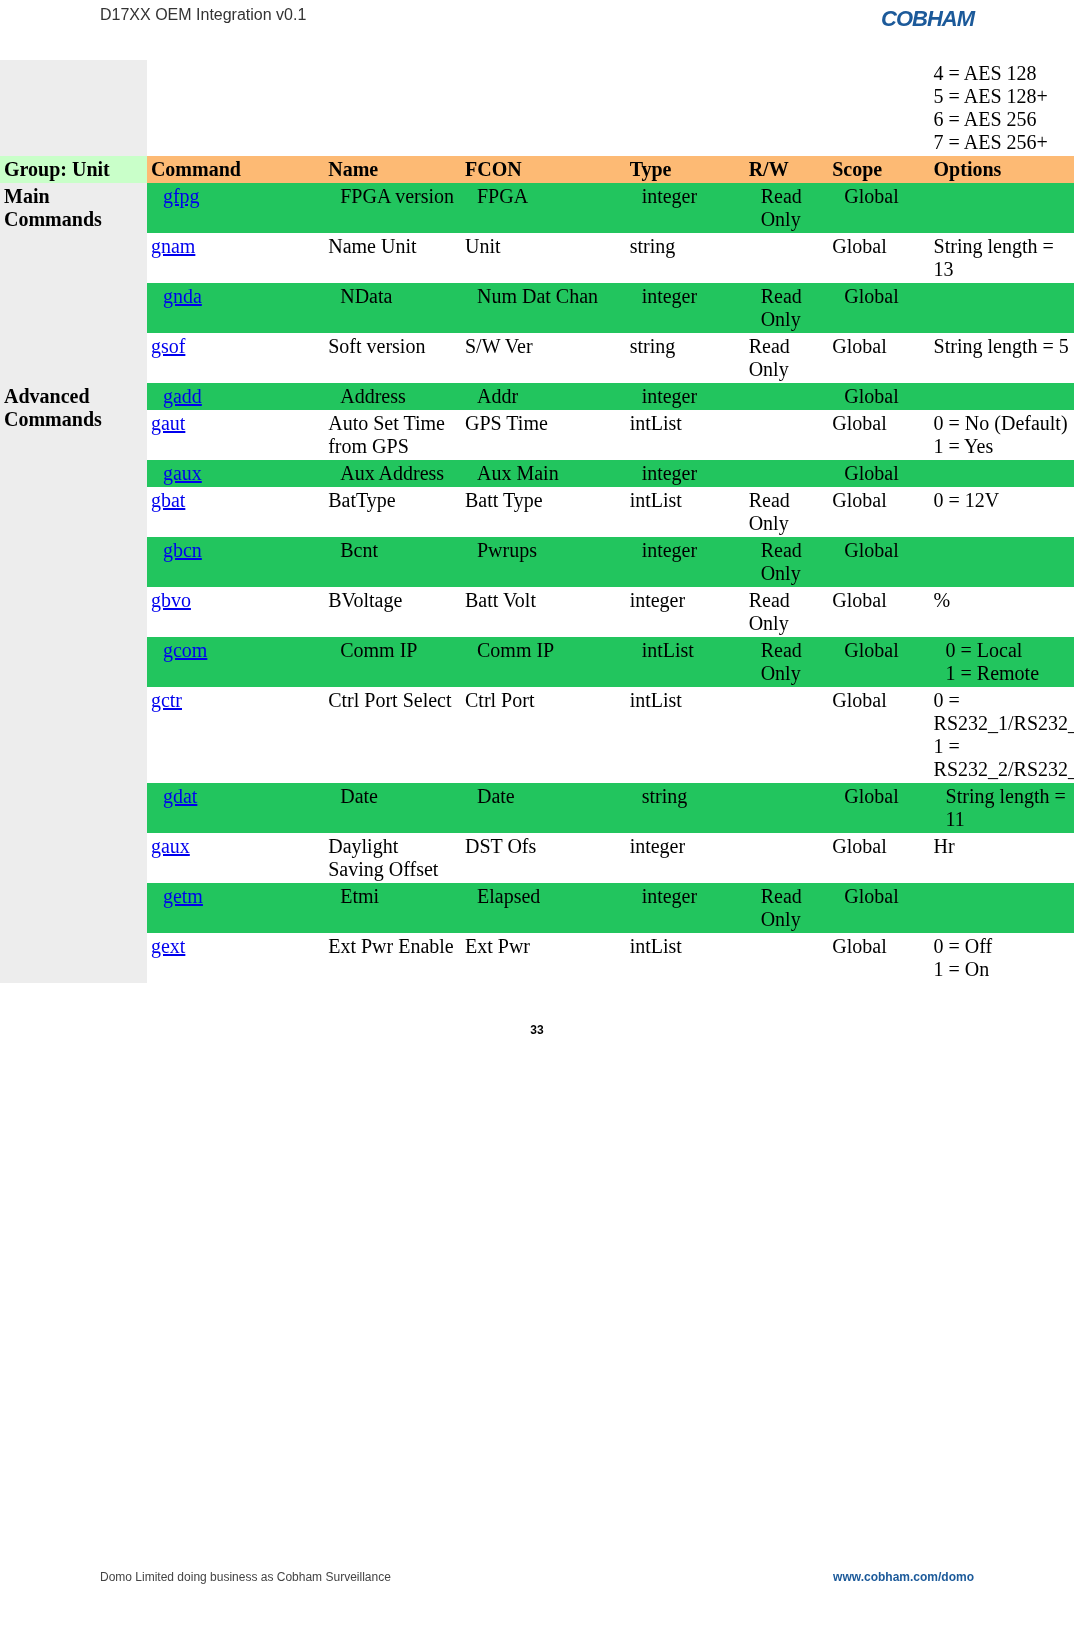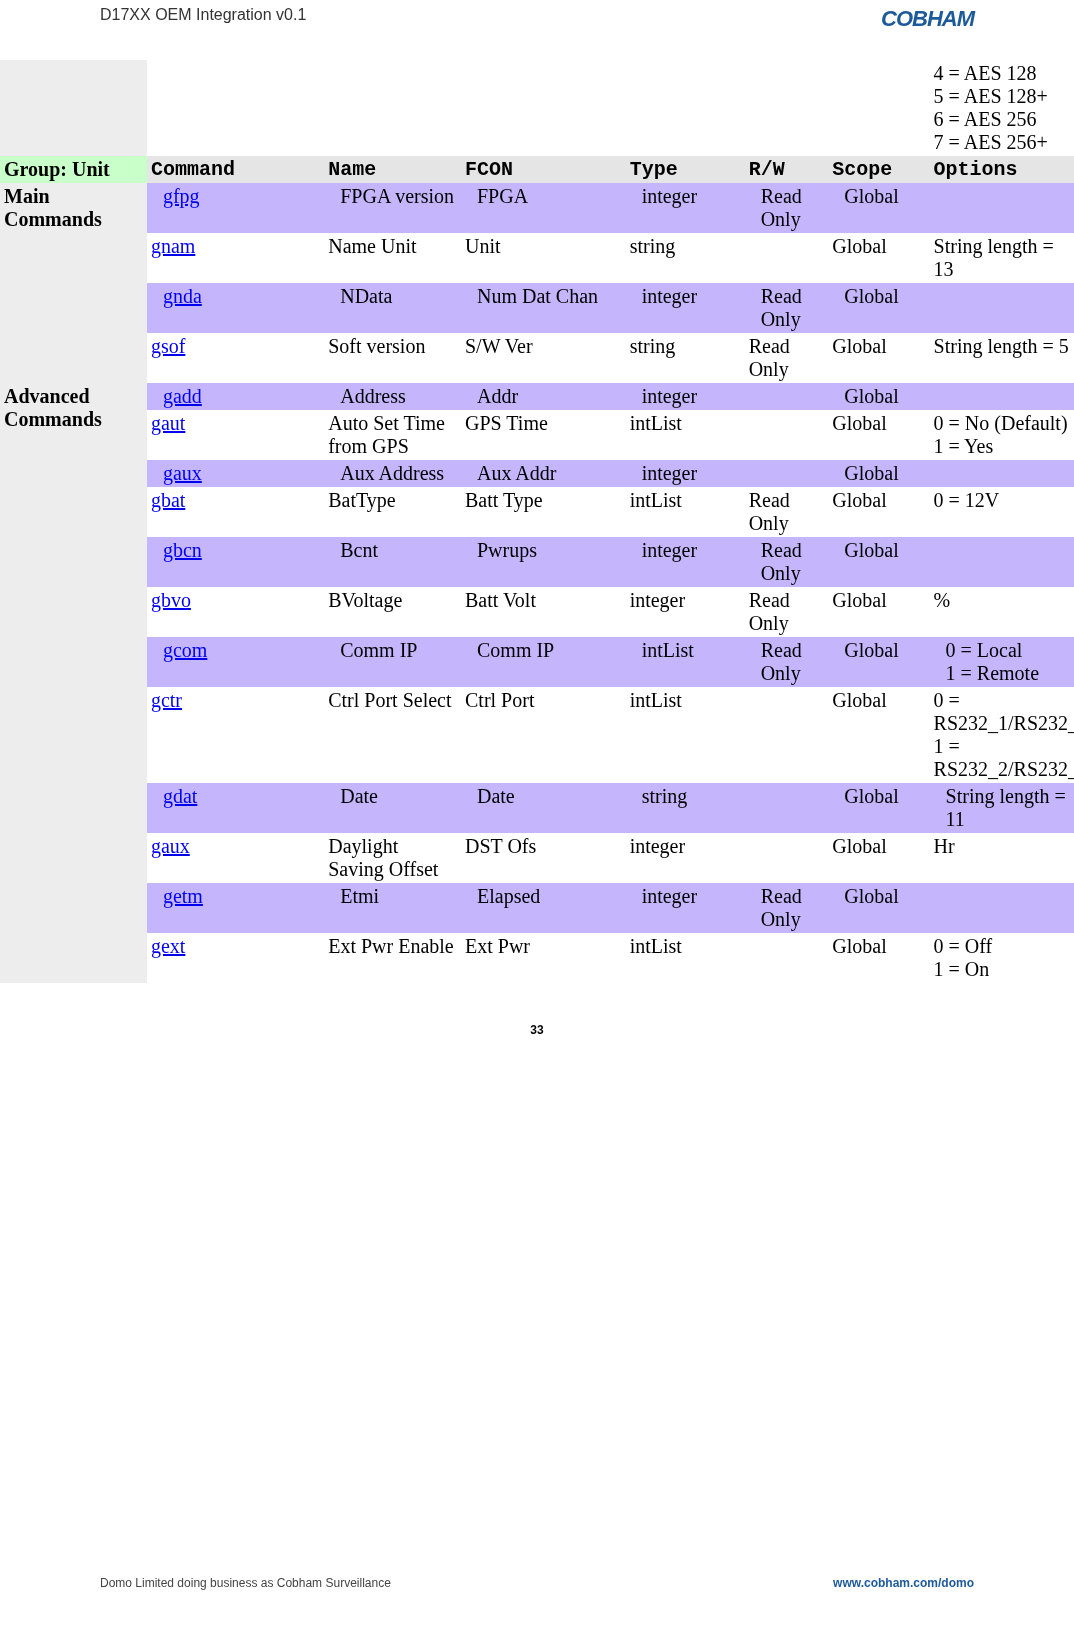--- a/index.html
+++ b/index.html
@@ -54,46 +54,45 @@
     .col3 { width: 130px; }
     .col4 { width: 94px; }
     .col5 { width: 66px; }
     .col6 { width: 80px; }
     .col7 { width: 114px; }
     .row-green td.col0 {
       background: #c9ffc9;
       font-weight: bold;
     }
     .row-green td:not(.col0) {
-      background: #e5e5e5;
-      font-weight: bold;
-      font-family: Liberation Mono, monospace;
+      background: #fdba74;
+      font-weight: bold;
     }
     .row-blue td:not(.col0) {
-      background: #c4b5fd;
+      background: #22c55e;
       padding-left: 16px;
     }
     .sidebar-cell {
       background: #ededed;
       font-weight: bold;
     }
     a.cmd-link {
       color: #0000ee;
       text-decoration: underline;
     }
     .pagenum {
       text-align: center;
       font-family: Arial, sans-serif;
       font-weight: bold;
       font-size: 12px;
       margin-top: 40px;
     }
     .footer {
       position: absolute;
-      bottom: 10px;
+      bottom: 16px;
       left: 100px;
       right: 100px;
       display: flex;
       justify-content: space-between;
       align-items: flex-start;
       font-family: Arial, sans-serif;
     }
     .footer-left {
       font-size: 12px;
       color: #444;
@@ -197,21 +196,21 @@
           <td class="col2">Auto Set Time from GPS</td>
           <td class="col3">GPS Time</td>
           <td class="col4">intList</td>
           <td class="col5"></td>
           <td class="col6">Global</td>
           <td class="col7">0 = No (Default)<br>1 = Yes</td>
         </tr>
         <tr class="row-blue">
           <td class="col1"><a href="#" class="cmd-link">gaux</a></td>
           <td class="col2">Aux Address</td>
-          <td class="col3">Aux Addr</td>
+          <td class="col3">Aux Main</td>
           <td class="col4">integer</td>
           <td class="col5"></td>
           <td class="col6">Global</td>
           <td class="col7"></td>
         </tr>
         <tr>
           <td class="col1"><a href="#" class="cmd-link">gbat</a></td>
           <td class="col2">BatType</td>
           <td class="col3">Batt Type</td>
           <td class="col4">intList</td>

